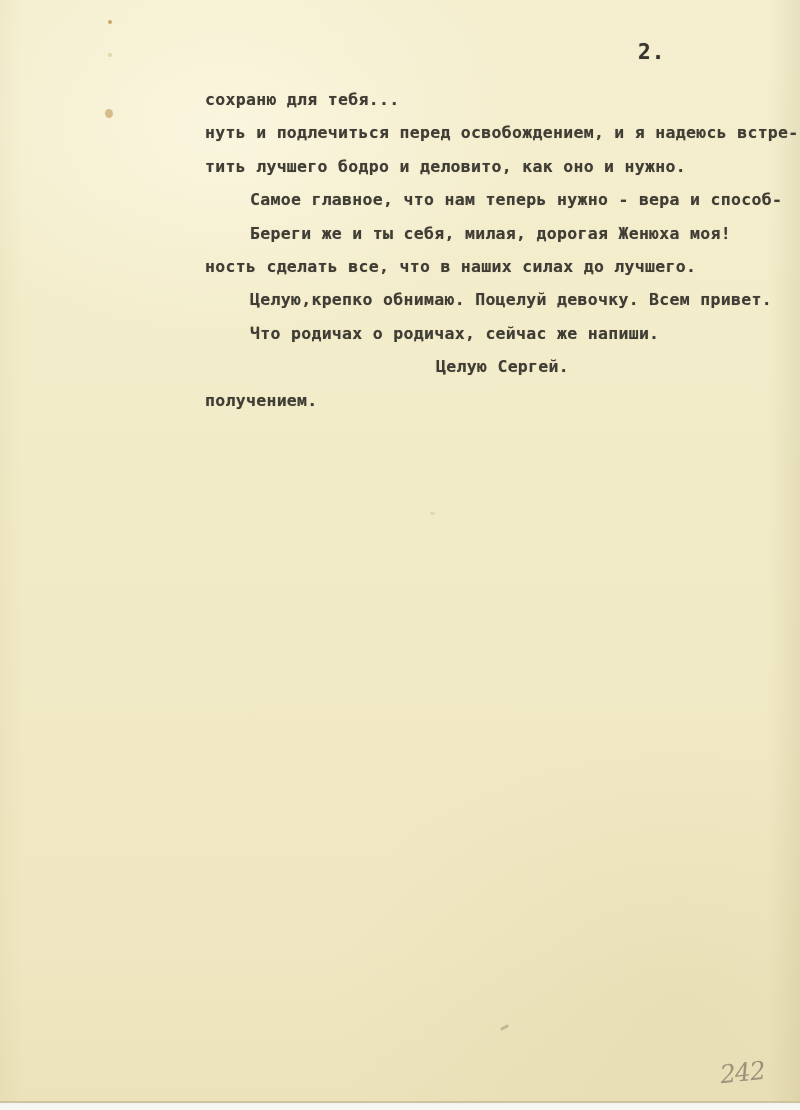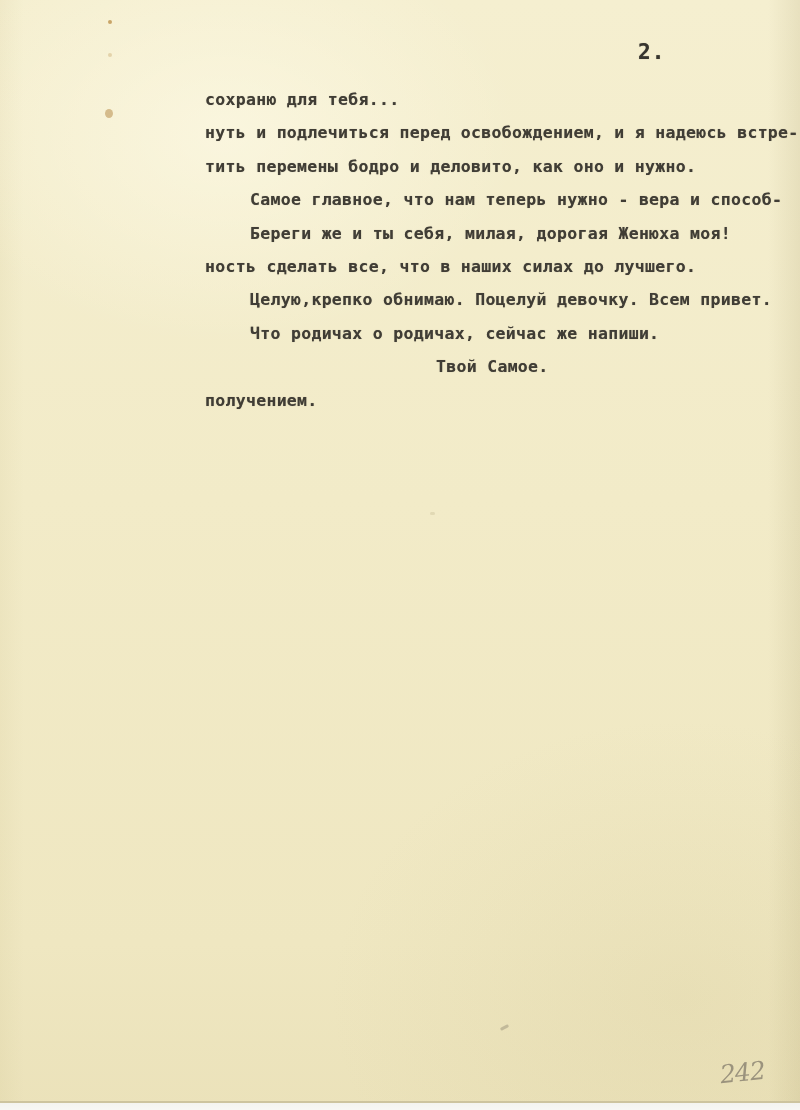--- a/index.html
+++ b/index.html
@@ -83,27 +83,27 @@
 </head>
 <body>
 
 <div class="scan">
 
   <div class="page-number">2.</div>
 
   <div class="letter-text">
     <div class="line">сохраню для тебя...</div>
     <div class="line">нуть и подлечиться перед освобождением, и я надеюсь встре-</div>
-    <div class="line">тить перемены бодро и деловито, как оно и нужно.</div>
+    <div class="line">тить лучшего бодро и деловито, как оно и нужно.</div>
     <div class="line paragraph">Самое главное, что нам теперь нужно - вера и способ-</div>
     <div class="line paragraph">Береги же и ты себя, милая, дорогая Женюха моя!</div>
     <div class="line">ность сделать все, что в наших силах до лучшего.</div>
     <div class="line paragraph">Целую,крепко обнимаю. Поцелуй девочку. Всем привет.</div>
     <div class="line paragraph">Что родичах о родичах, сейчас же напиши.</div>
-    <div class="line signature">Твой Самое.</div>
+    <div class="line signature">Целую Сергей.</div>
     <div class="line">получением.</div>
   </div>
 
   <div class="handwritten-number">242</div>
 
   <div class="stain stain-1"></div>
   <div class="stain stain-2"></div>
   <div class="stain stain-3"></div>
   <div class="stain stain-4"></div>
   <div class="stain stain-5"></div>

